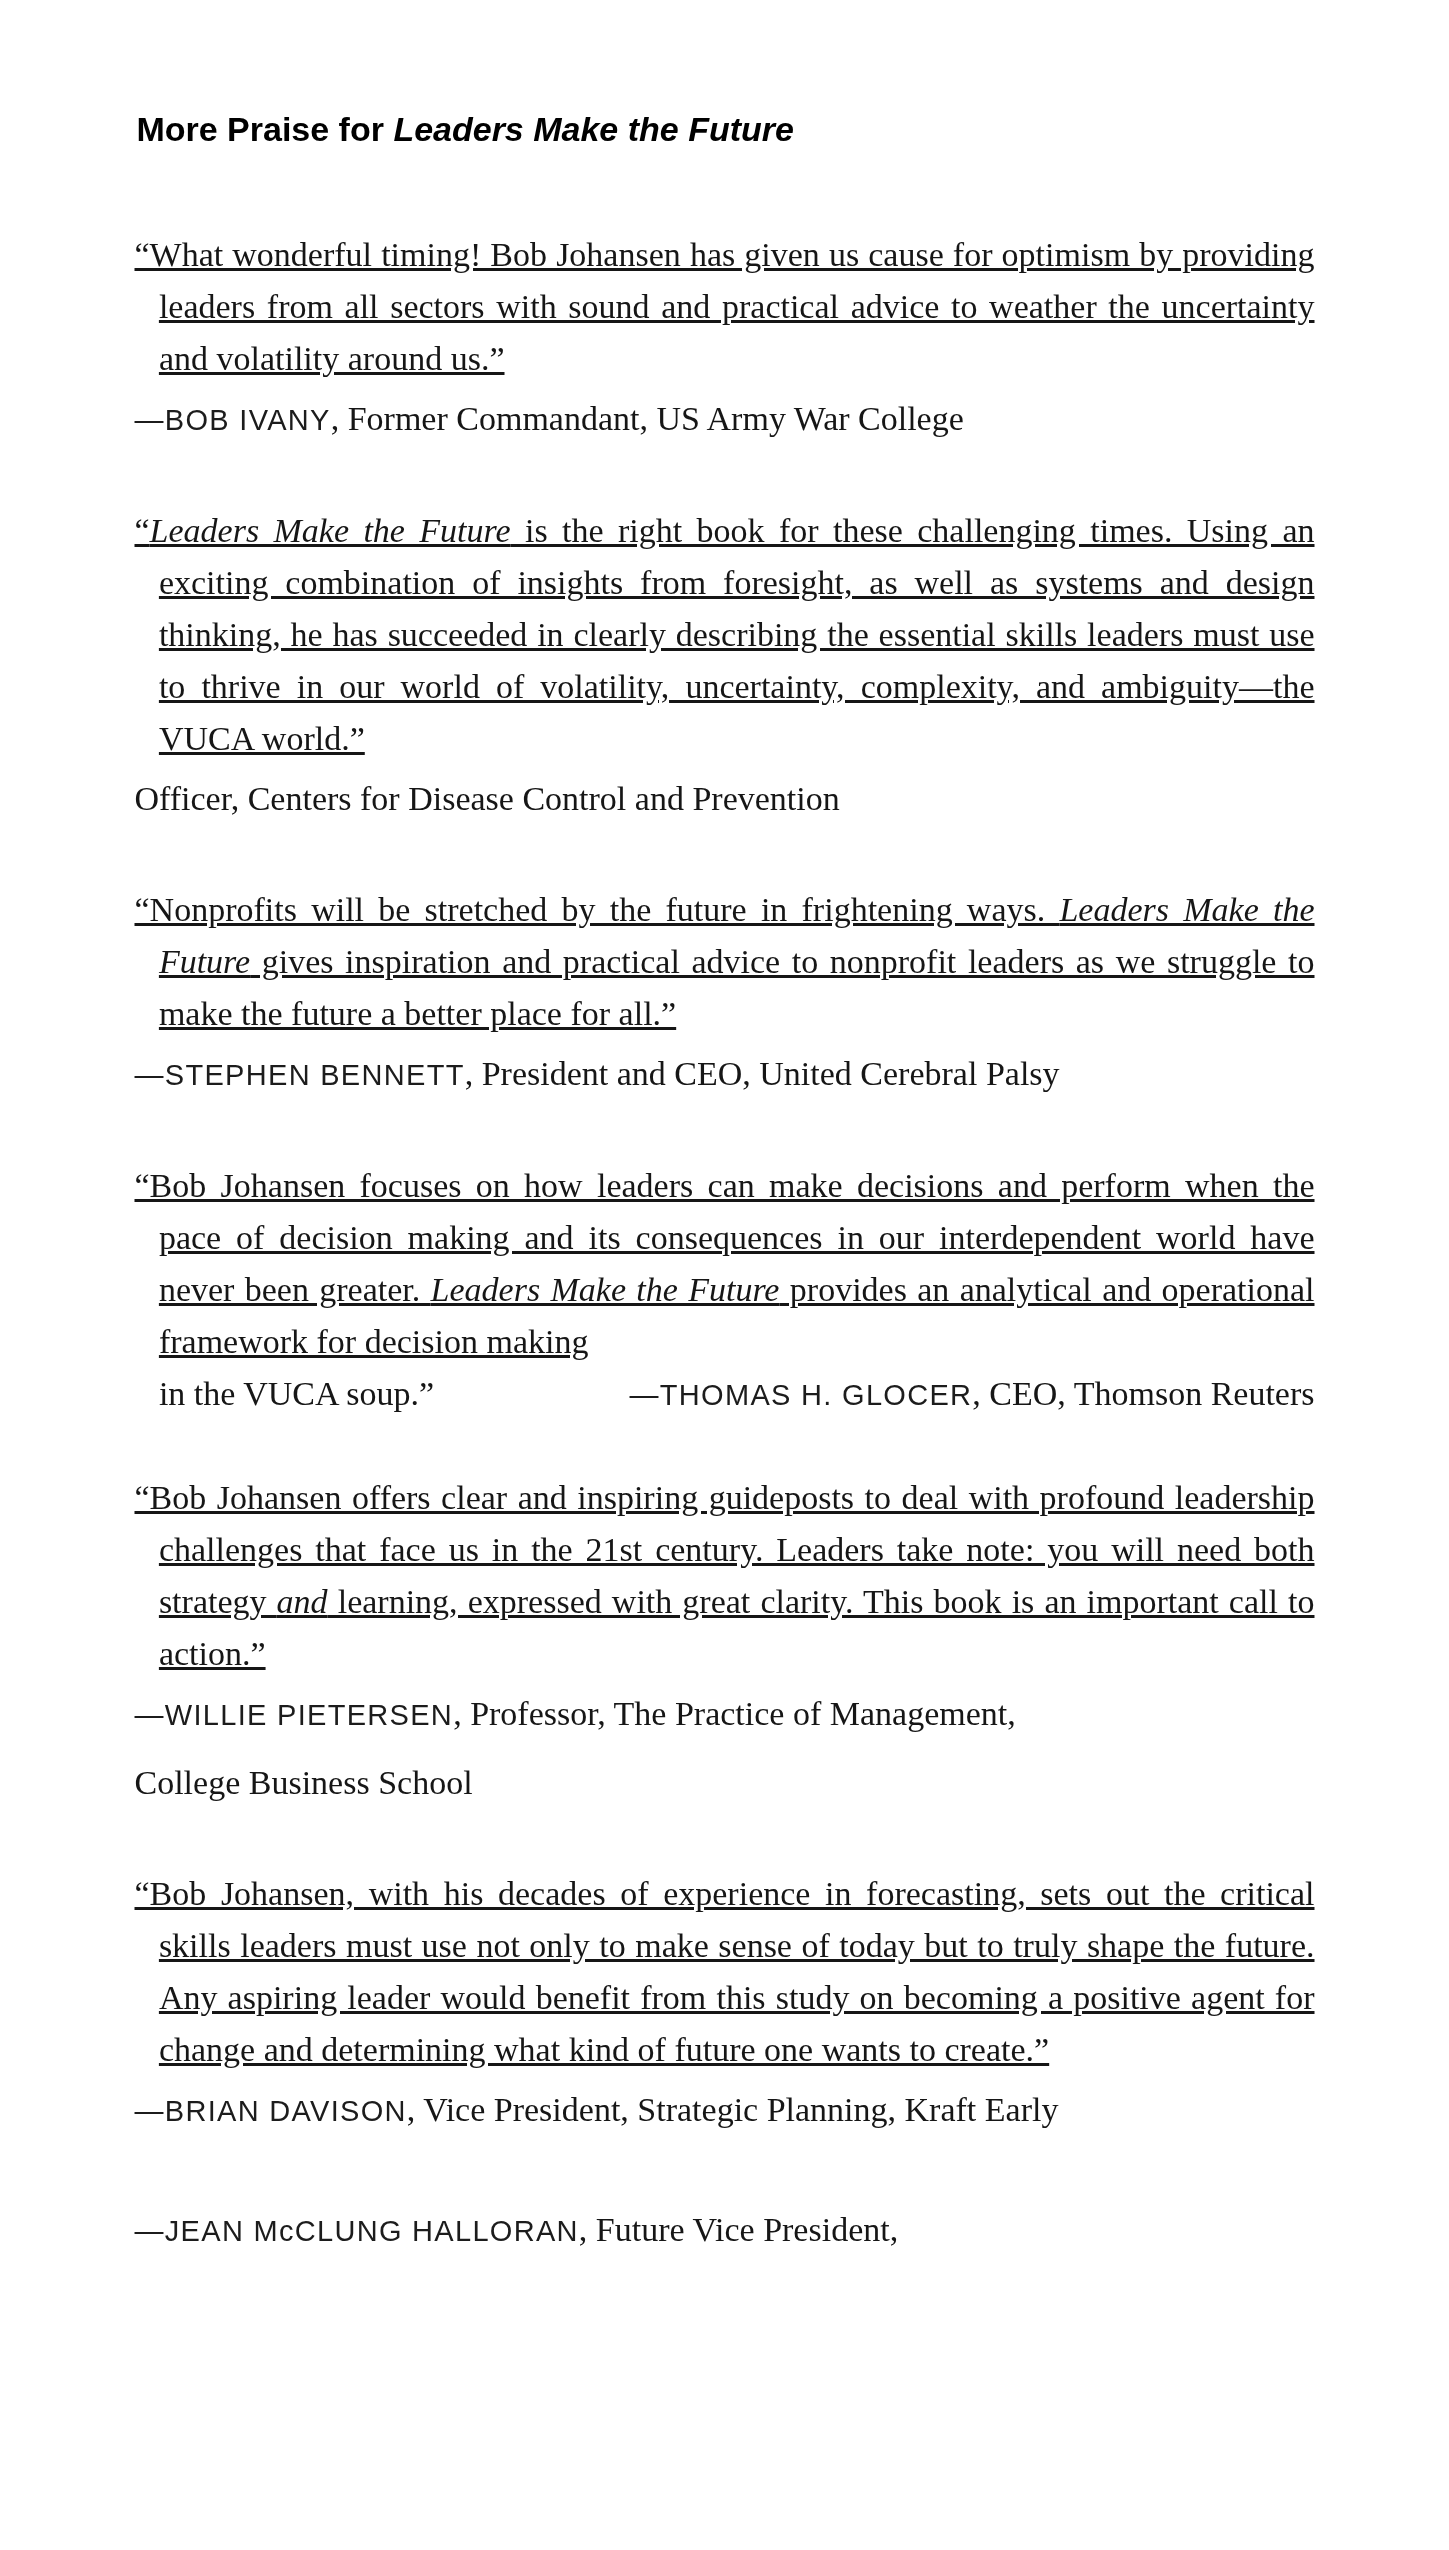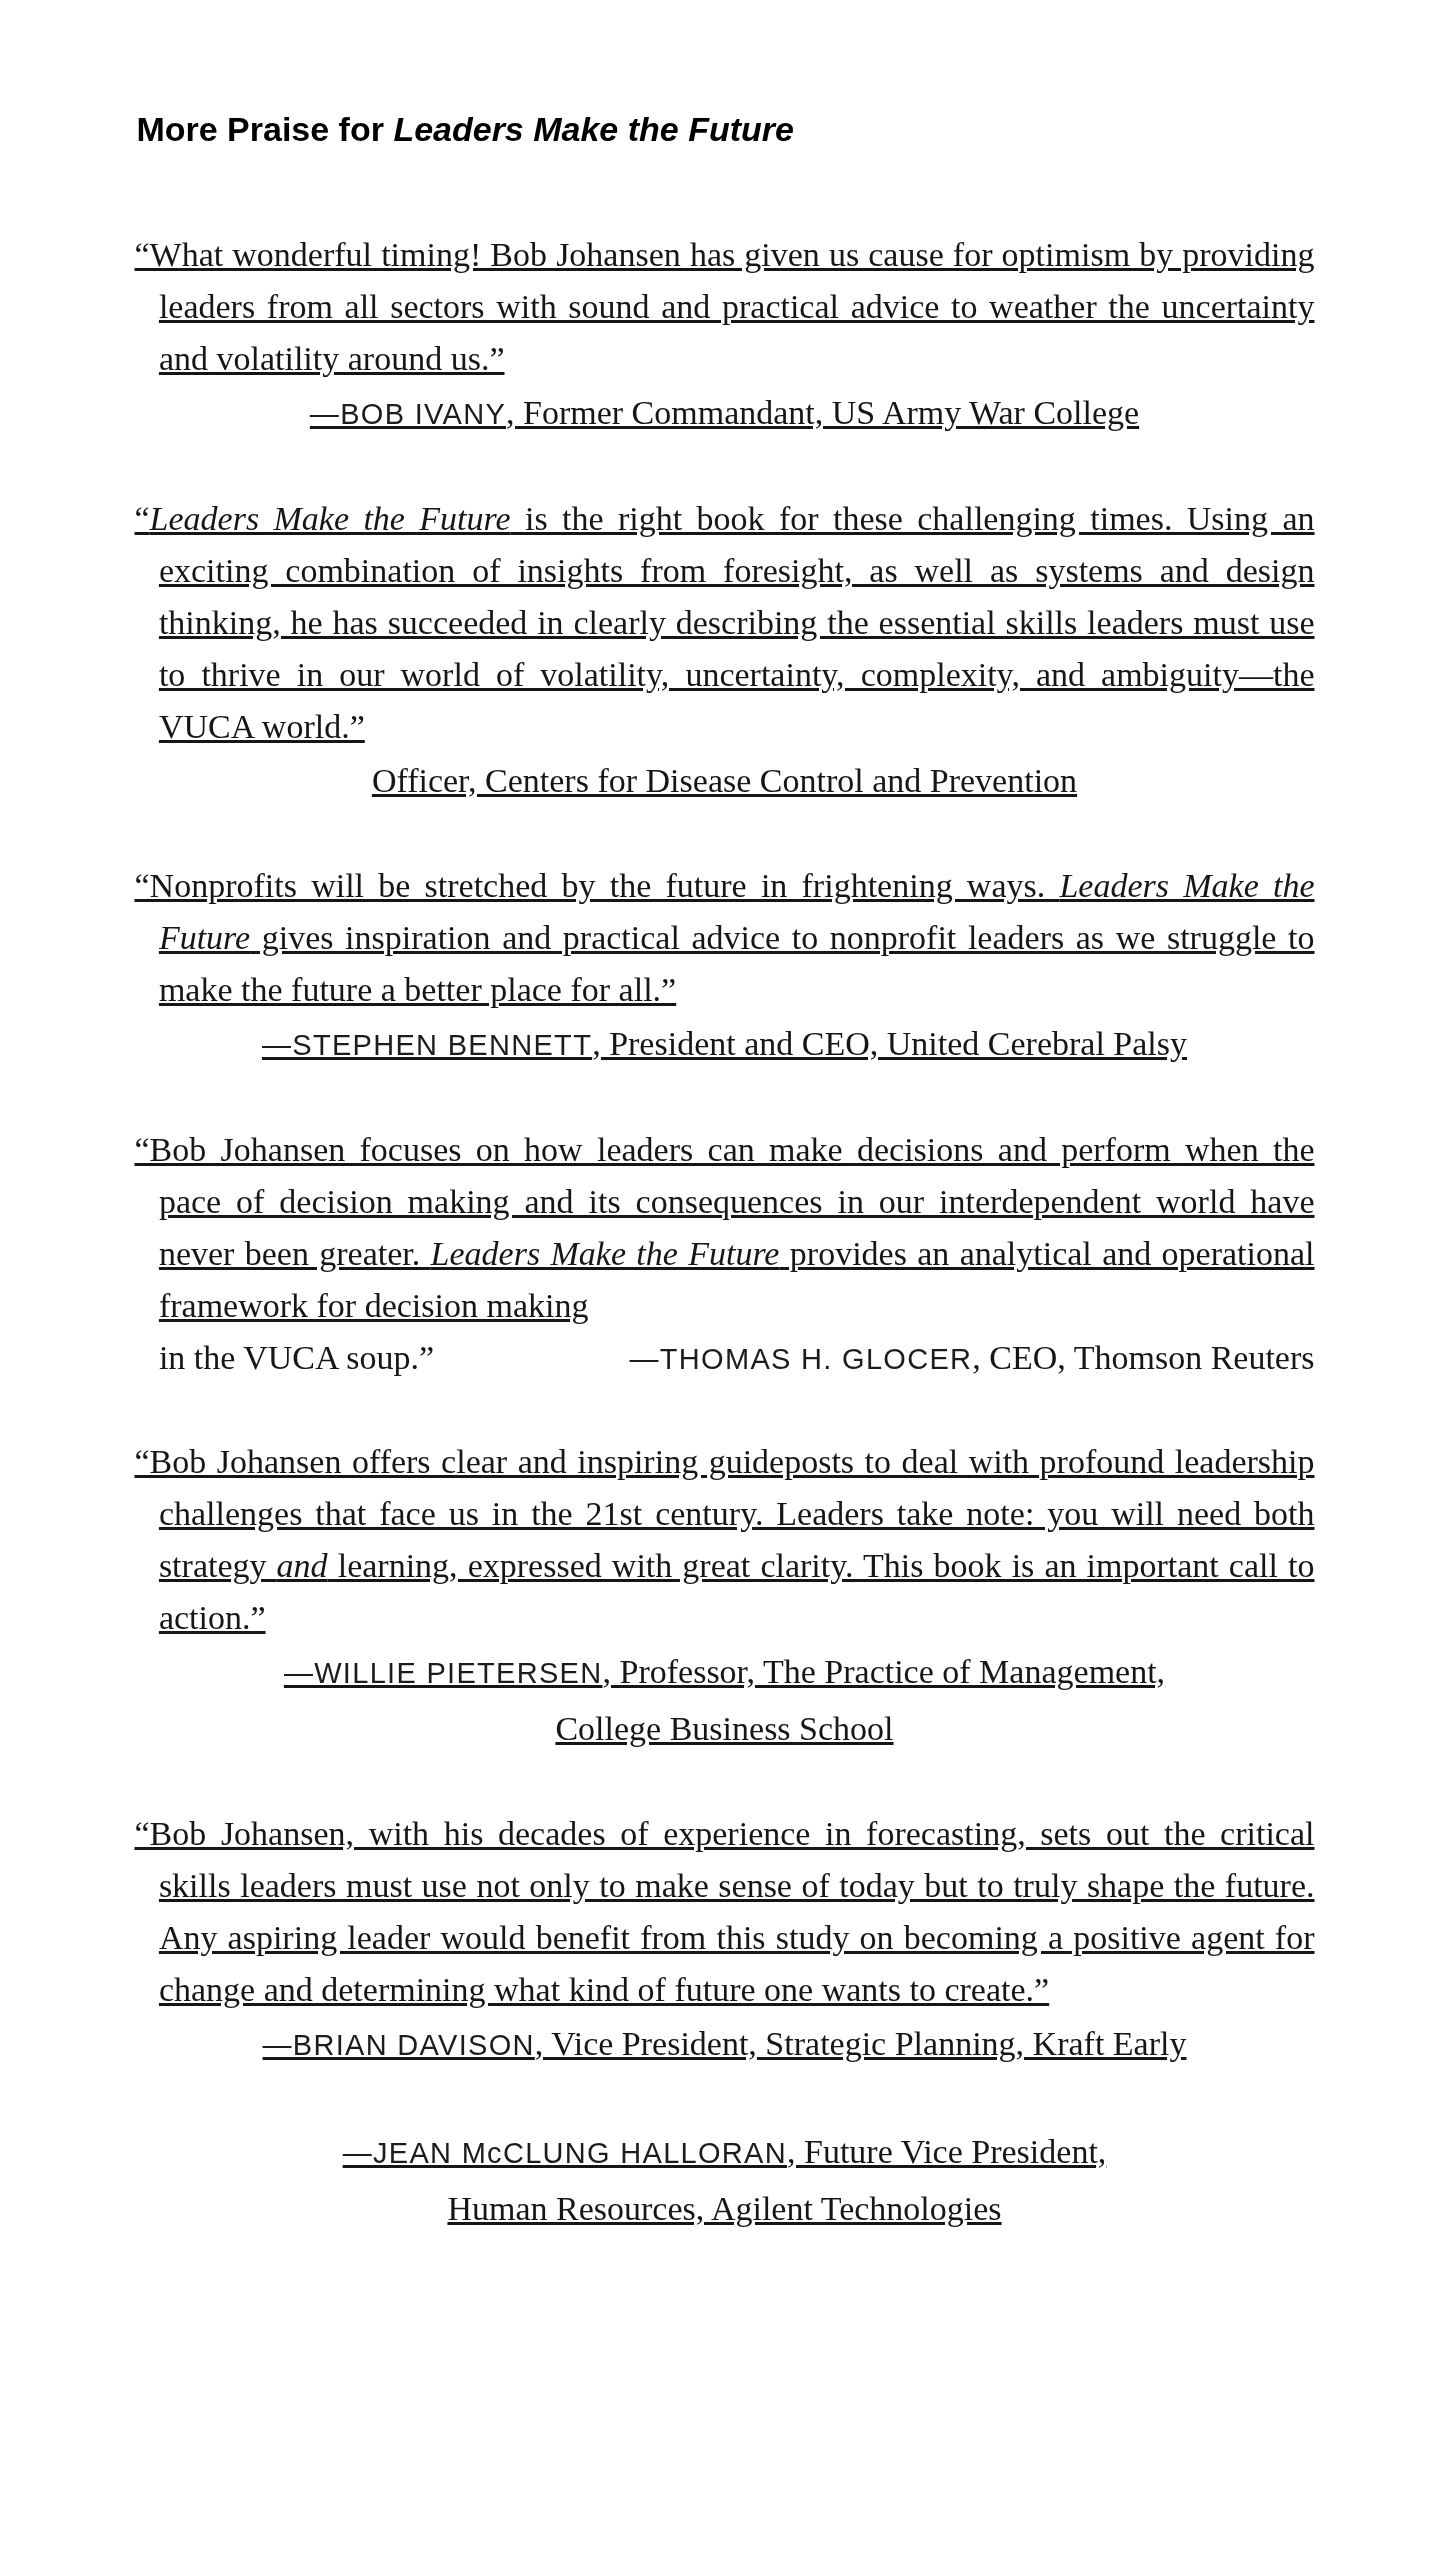--- a/index.html
+++ b/index.html
@@ -50,23 +50,22 @@
   .inline-row {
     display: flex;
     justify-content: space-between;
     align-items: baseline;
     font-size: 34px;
     line-height: 52px;
     padding-left: 24.4px;
   }
   .attr-line {
     font-size: 34px;
-    line-height: 56px;
-    text-align: center;
-    text-decoration: underline;
+    line-height: 68px;
+    text-align: left;
   }
   .attr-line-inline {
     font-size: 34px;
     line-height: 52px;
     white-space: nowrap;
   }
   .attr-name {
     font-family: "Liberation Sans", sans-serif;
     font-size: 29px;
     letter-spacing: 1.3px;
@@ -103,17 +102,16 @@
         <p class="qtext"><span>“Bob Johansen offers clear and inspiring guideposts to deal with profound leadership challenges that face us in the 21st century. Leaders take note: you will need both strategy </span><span class="it">and</span><span> learning, expressed with great clarity. This book is an important call to action.”</span></p>
         <div class="attr-line"><span class="attr-name">—WILLIE PIETERSEN</span><span>, Professor, The Practice of Management,</span></div>
         <div class="attr-line"><span>College Business School</span></div>
       </div>
       <div class="quote">
         <p class="qtext"><span>“Bob Johansen, with his decades of experience in forecasting, sets out the critical skills leaders must use not only to make sense of today but to truly shape the future. Any aspiring leader would benefit from this study on becoming a positive agent for change and determining what kind of future one wants to create.”</span></p>
         <div class="attr-line"><span class="attr-name">—BRIAN DAVISON</span><span>, Vice President, Strategic Planning, Kraft Early</span></div>
       </div>
       <div class="quote">
         <div class="attr-line"><span class="attr-name">—JEAN McCLUNG HALLORAN</span><span>, Future Vice President,</span></div>
-        <div class="attr-line"><span>Human Resources, Agilent Technologies</span></div>
       </div>
     </div>
 </div>
 
 
 </body></html>

